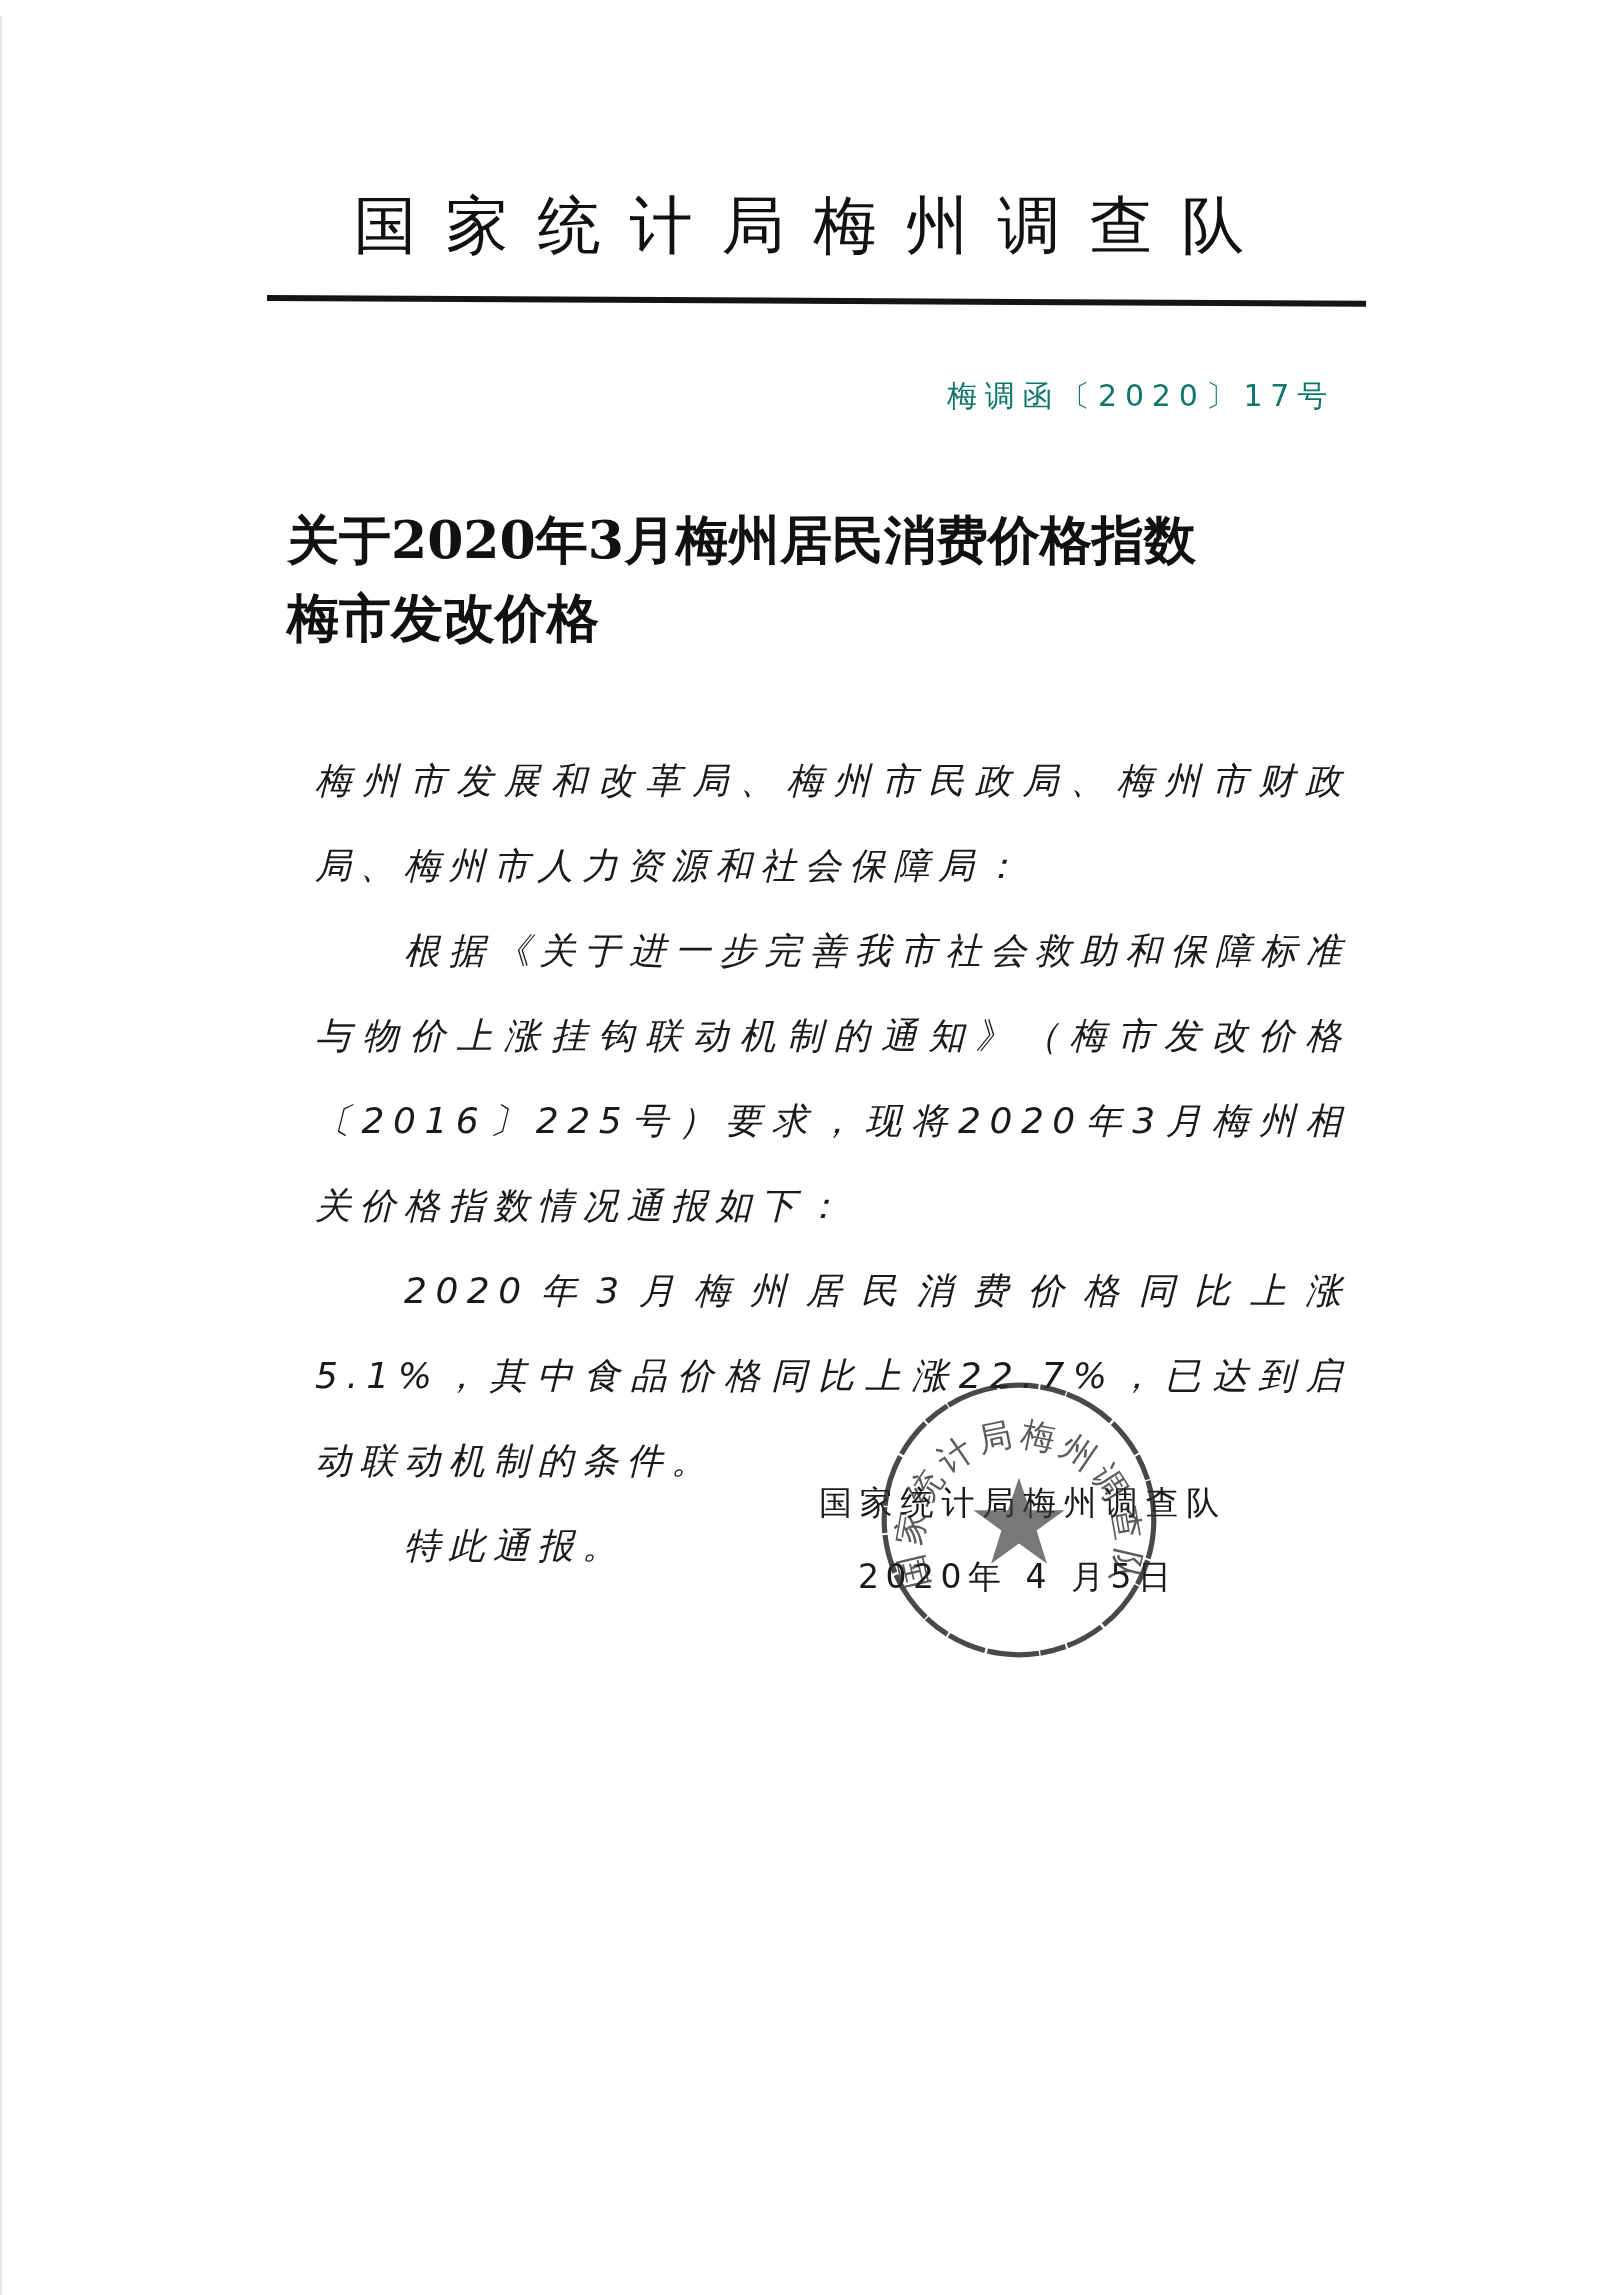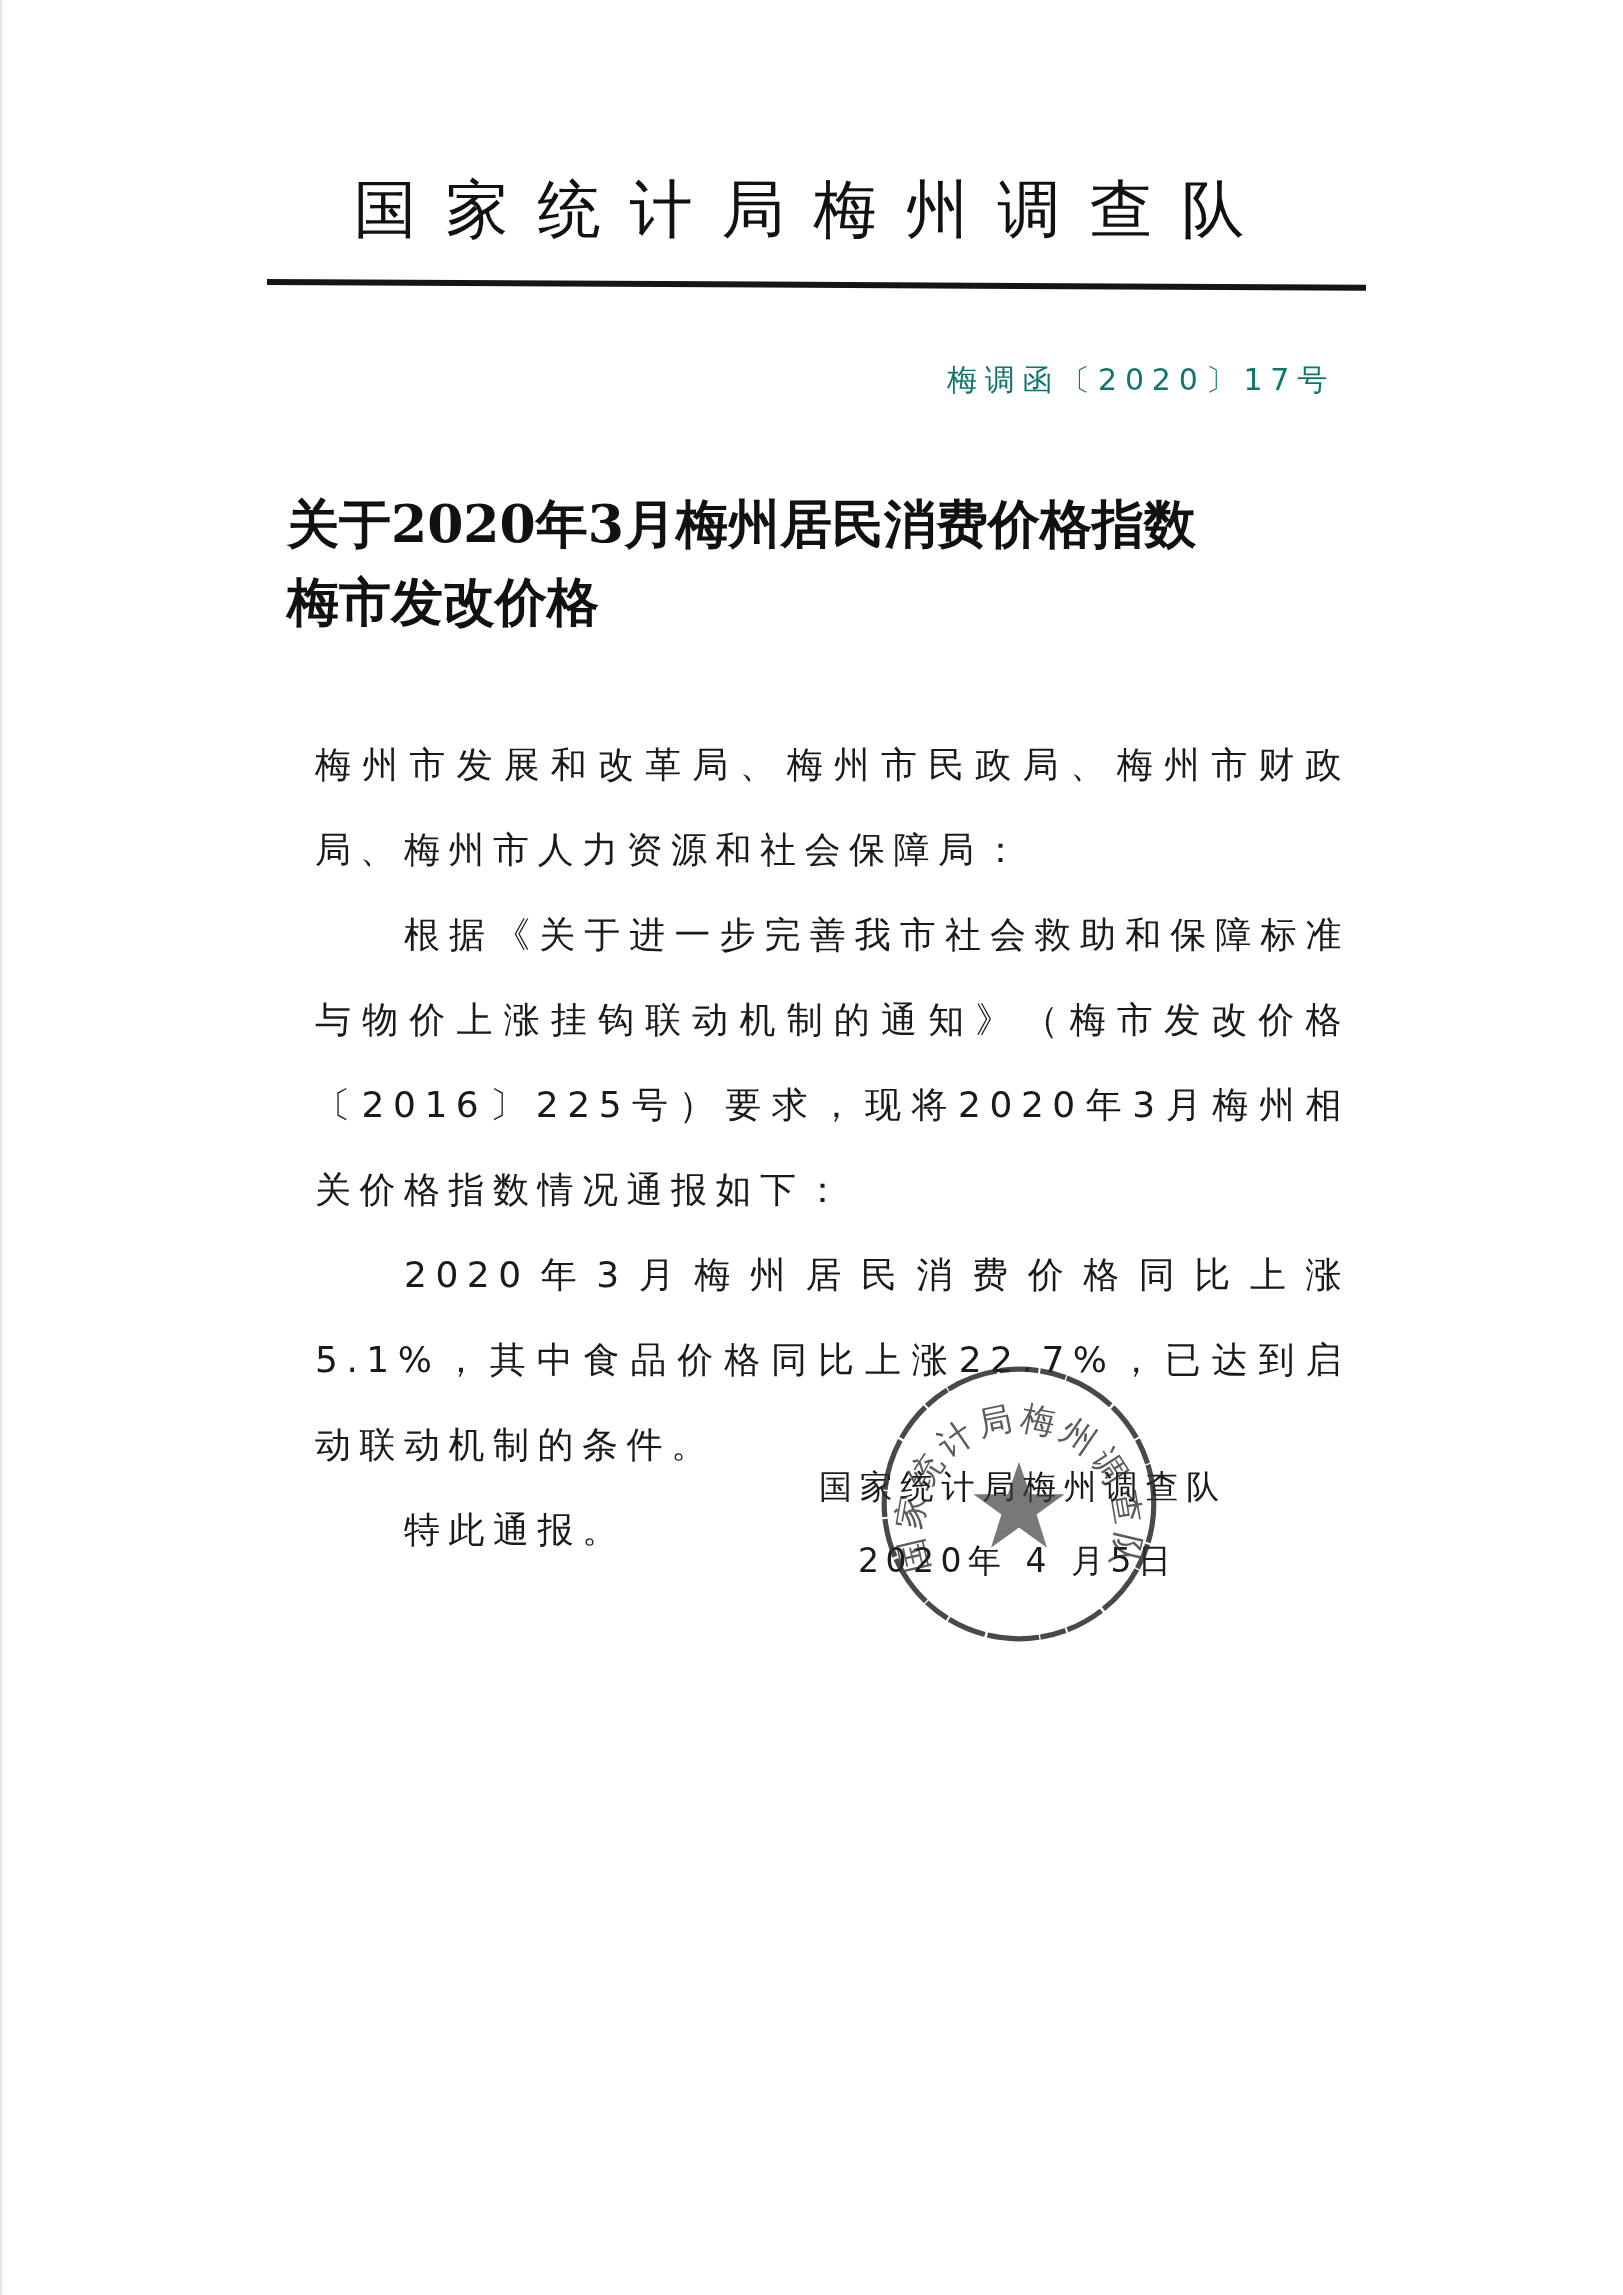--- a/index.html
+++ b/index.html
@@ -10,21 +10,21 @@
     body {
       width: 1623px;
       height: 2295px;
       position: relative;
       overflow: hidden;
       color: #1a1a1a;
       font-family: "DejaVu Sans", "Liberation Sans", sans-serif;
     }
     .page {
       position: absolute;
-      left: 0; top: 0;
+      left: 0; top: 16px;
       width: 1623px;
       height: 1654px;
       background: #ffffff;
     }
     .scan-edge {
       position: absolute;
       left: 0; top: 0;
       width: 2px; height: 2295px;
       background: #e6e6e6;
     }
@@ -90,20 +90,21 @@
     .body-text {
       position: absolute;
       left: 315px;
       top: 722px;
       width: 1035px;
       font-family: "DejaVu Sans", "Liberation Sans", sans-serif;
       font-size: 36px;
       line-height: 85px;
       letter-spacing: 8.5px;
       color: #1a1a1a;
+      font-style: italic;
     }
     .body-text .para {
       margin: 0;
       text-align: justify;
       text-align-last: left;
     }
     .body-text .indent {
       text-indent: 89px;
     }
 

